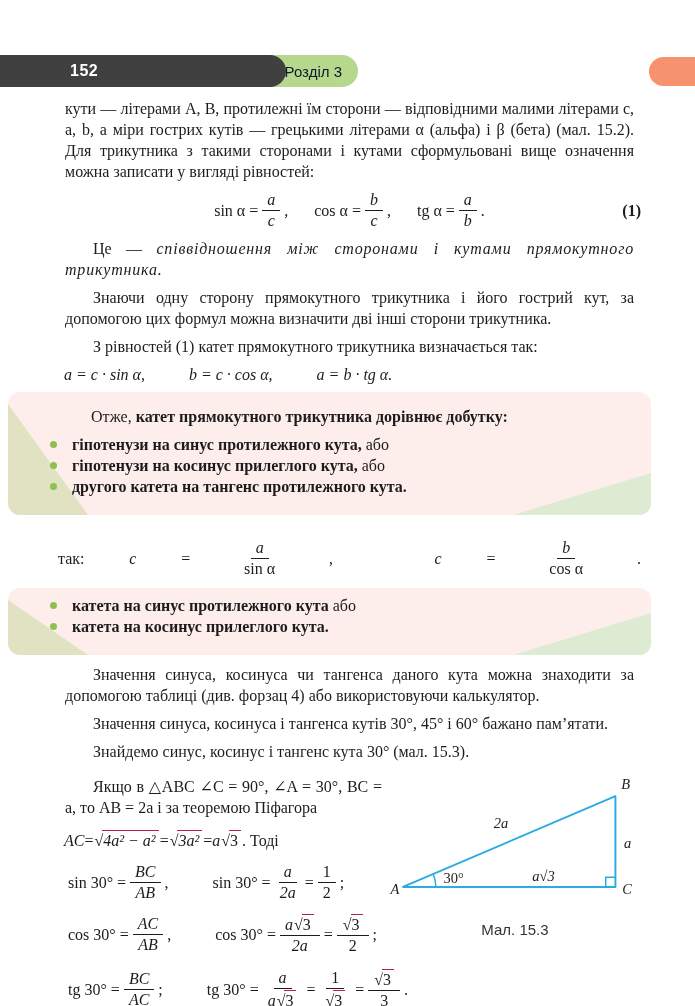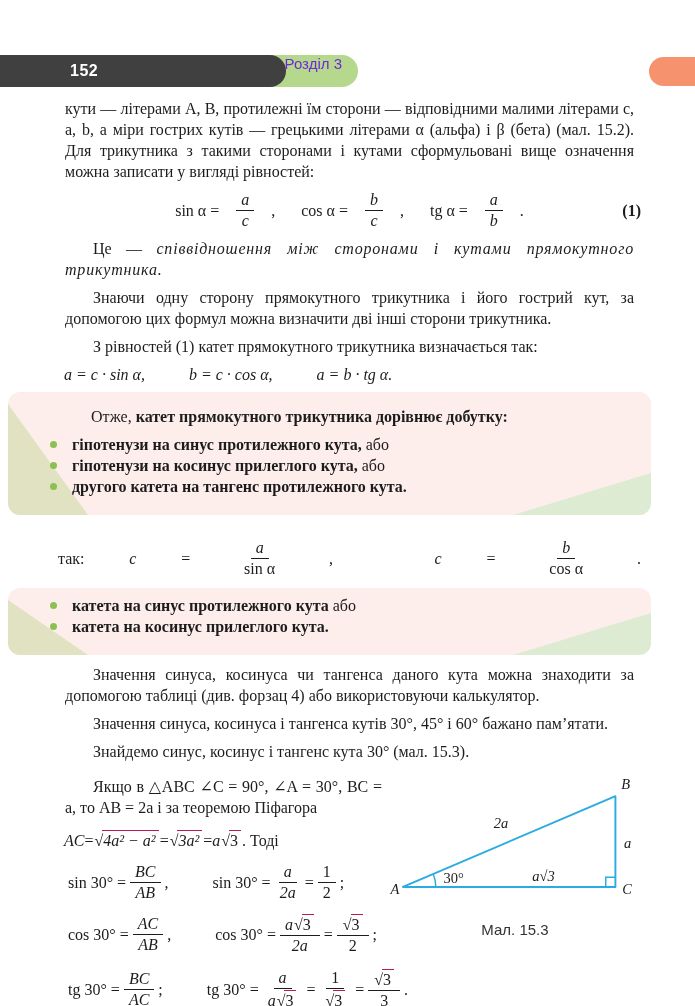--- a/index.html
+++ b/index.html
@@ -2,21 +2,21 @@
 <html><head>
 <meta charset="utf-8">
 <style>
   html,body{margin:0;padding:0;background:#ffffff;}
   .page{position:relative;width:695px;height:1006px;background:#ffffff;overflow:hidden;
         font-family:"Liberation Serif","DejaVu Serif",serif;font-size:16px;color:#1c1c1c;}
 
   
   .pg-header{position:relative;height:32px;margin-top:55px;font-family:"Liberation Sans","DejaVu Sans",sans-serif;}
   .pill-green{position:absolute;left:230px;top:0;width:128px;height:32px;background:#b5d88d;
-              border-radius:16px;color:#6d28d9;font-size:15px;display:flex;align-items:flex-start;
+              border-radius:16px;color:#0f172a;font-size:15px;display:flex;align-items:center;
               justify-content:flex-end;padding-right:16px;box-sizing:border-box;z-index:1;}
   .pill-orange{position:absolute;left:0;top:0;width:286px;height:32px;background:#404040;
                border-radius:0 16px 16px 0;color:#fff;font-weight:bold;font-size:16px;
                display:flex;align-items:center;z-index:2;}
   .pagenum{margin-left:70px;letter-spacing:.5px;}
   .chapter-title{position:absolute;left:368px;top:0;height:32px;display:flex;align-items:center;
                  color:#8bb15c;font-size:15px;z-index:1;}
   .right-tab{position:absolute;right:0;top:2px;width:46px;height:29px;background:#f7926e;
              border-radius:15px 0 0 15px;}
 
@@ -35,21 +35,21 @@
   .frac .den{padding:1px 5px 0;display:flex;align-items:flex-end;justify-content:center;}
 
   
   .sqrt{display:inline-flex;align-items:stretch;margin:0 1px;}
   .sqrt .sign{font-style:normal;line-height:1;align-self:flex-end;transform:translateY(-1px);}
   .sqrt .rad{border-top:1px solid #be185d;padding:1px 3px 0 1px;line-height:1.1;margin-left:-1px;}
 
   
   .eqrow{display:flex;align-items:center;justify-content:center;position:relative;
          margin:5px 0 7px;min-height:42px;text-align:left;}
-  .eqterm{display:inline-flex;align-items:center;margin:0 13px;gap:13px;}
+  .eqterm{display:inline-flex;align-items:center;margin:0 13px;}
   .eqtag{position:absolute;right:0;top:50%;transform:translateY(-50%);font-weight:bold;}
 
   .katet-line{display:flex;gap:44px;margin:1px 0 3px 6px;text-align:left;}
 
   
   .hlbox{position:relative;background:#fdeeec;border-radius:12px;margin:7px -10px 9px -50px;
          padding:7px 16px 18px 48px;overflow:hidden;}
   .hlbox::before{content:"";position:absolute;left:0;top:12px;bottom:0;width:80px;
                  background:#e0e2c1;clip-path:polygon(0 0,0 100%,100% 100%);z-index:0;}
   .hlbox::after{content:"";position:absolute;right:0;bottom:0;width:138px;height:42px;

